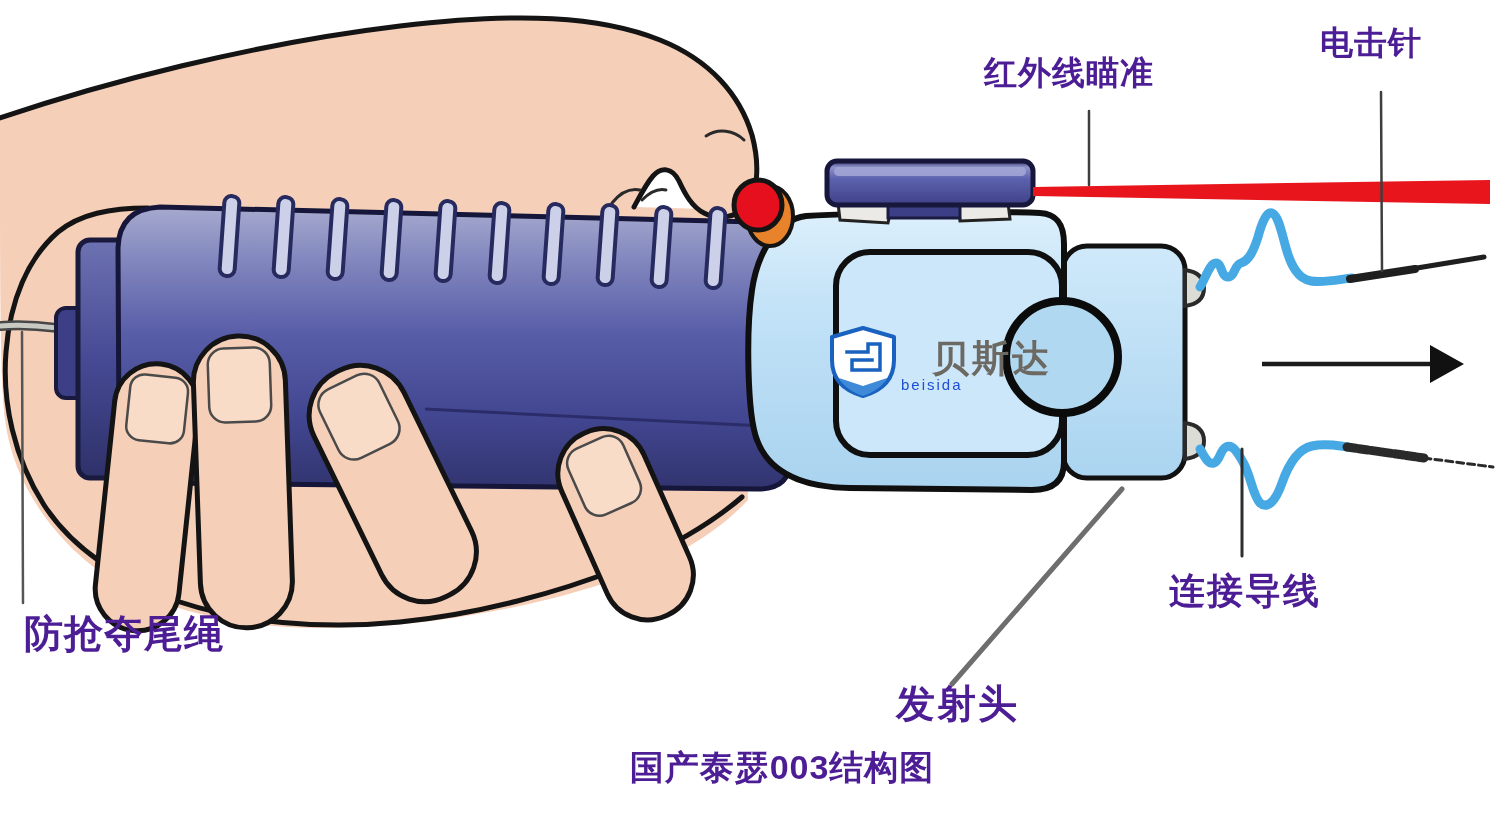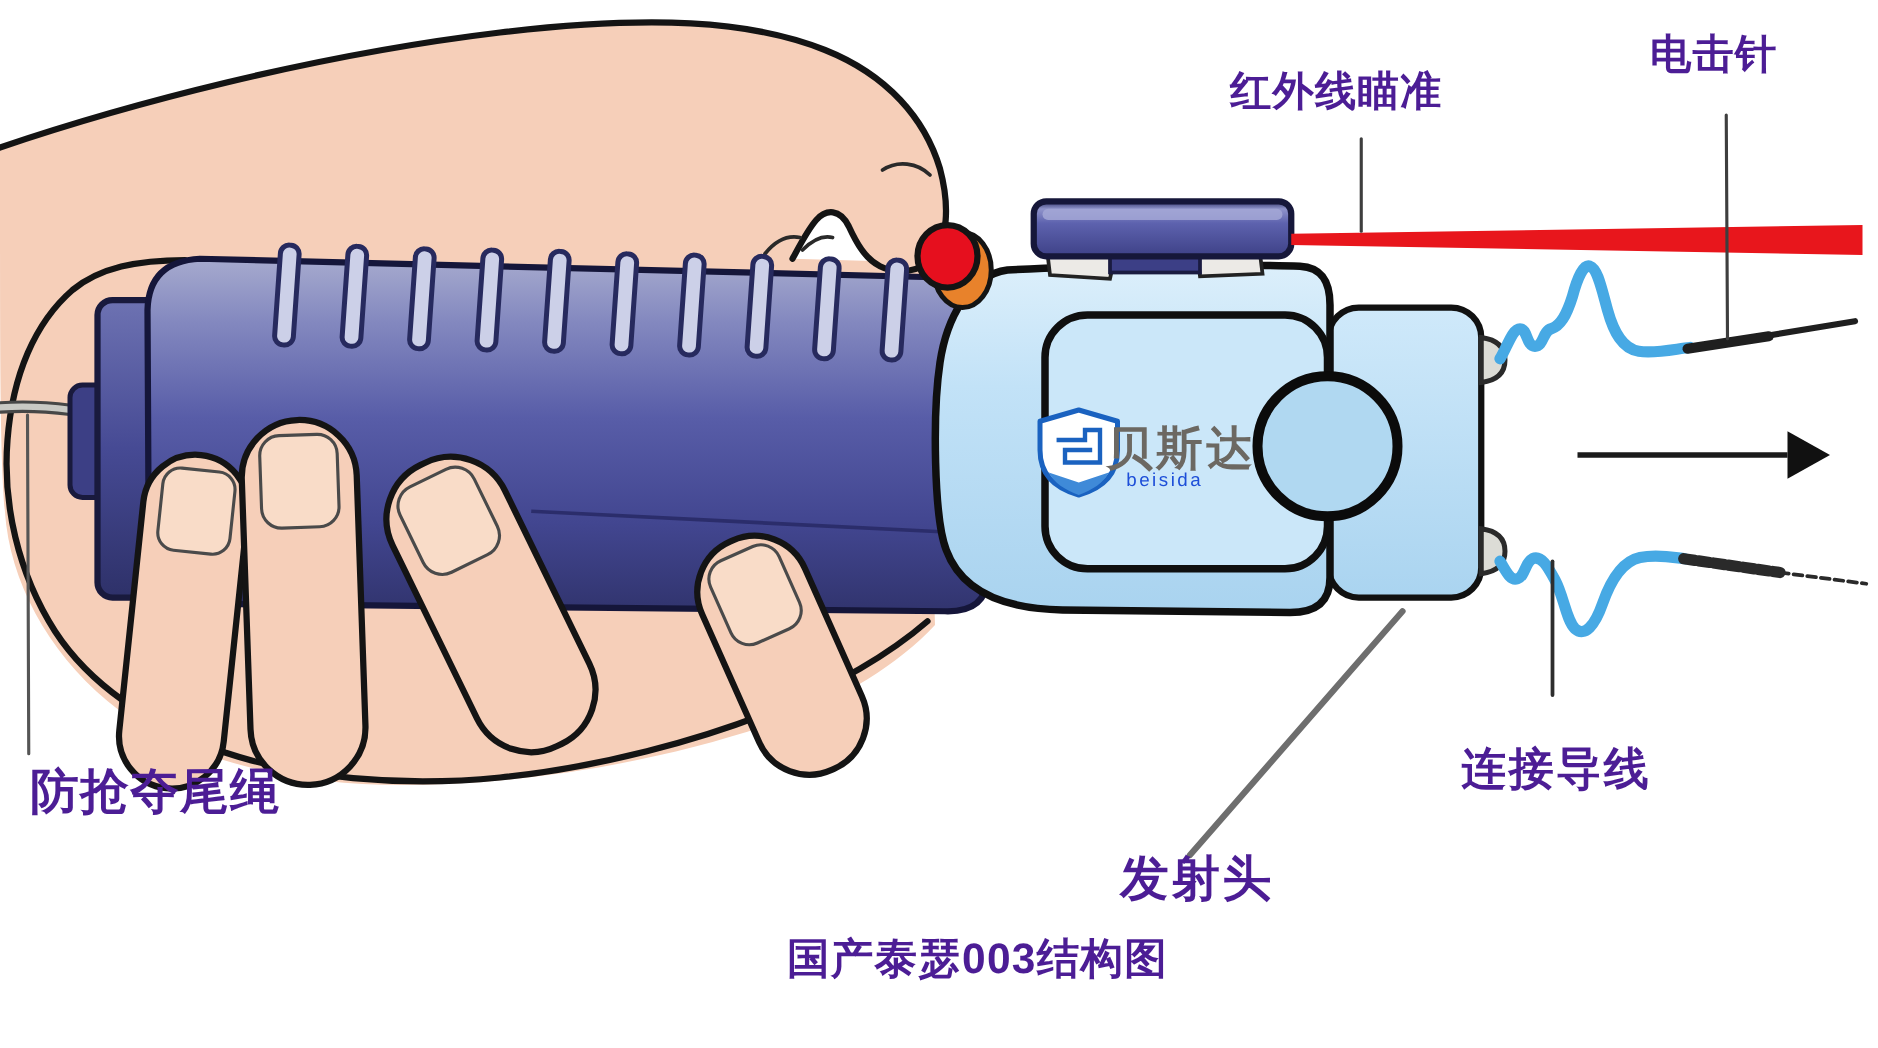--- a/index.html
+++ b/index.html
@@ -2,25 +2,25 @@
 <html><head>
 <meta charset="utf-8">
 <style>
   html,body{margin:0;padding:0;background:#fff;}
   #stage{position:relative;width:1502px;height:838px;background:#ffffff;overflow:hidden;
          font-family:"Liberation Sans", sans-serif;}
   #art{position:absolute;left:0;top:0;width:1502px;height:838px;}
   .lbl{position:absolute;color:#4c1d95;font-weight:900;white-space:nowrap;line-height:1.05;}
   #label-infrared{left:984px;top:56px;font-size:33px;letter-spacing:1px;}
   #label-dart{left:1320px;top:26px;font-size:33px;letter-spacing:1px;}
-  #label-wire{left:1169px;top:596px;font-size:36px;letter-spacing:2px;}
+  #label-wire{left:1169px;top:572px;font-size:36px;letter-spacing:2px;}
   #label-head{left:896px;top:684px;font-size:39px;letter-spacing:2px;text-align:center;}
   #label-rope{left:24px;top:614px;font-size:39px;letter-spacing:1px;}
   #diagram-title{left:782px;top:750px;transform:translateX(-50%);font-size:34px;letter-spacing:1px;}
-  #logo-brand{position:absolute;left:885px;top:334px;font-size:37px;font-weight:700;
+  #logo-brand{position:absolute;left:932px;top:334px;font-size:37px;font-weight:700;
               color:#6c6862;letter-spacing:3px;}
   #logo-sub{position:absolute;left:901px;top:376px;font-size:15px;font-weight:400;
             color:#1d4ed8;letter-spacing:2px;}
 </style>
 </head>
 <body>
 
 <div id="stage">
 
 <svg id="art" viewBox="0 0 1502 838" xmlns="http://www.w3.org/2000/svg">

